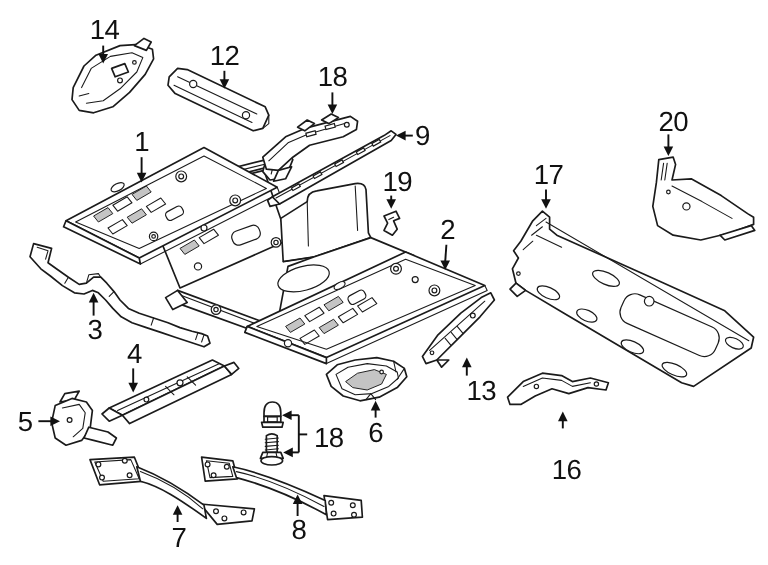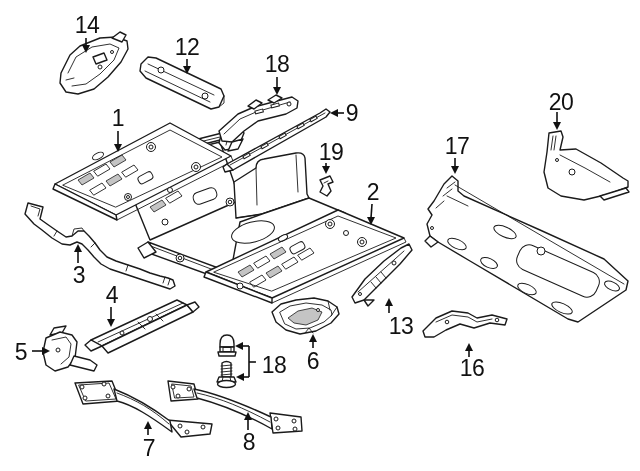--- a/index.html
+++ b/index.html
@@ -355,16 +355,16 @@
   <div class="callout" style="left:313px;top:361px">6</div>
   <div class="callout" style="left:149px;top:448px">7</div>
   <div class="callout" style="left:249px;top:442px">8</div>
   <div class="callout" style="left:352px;top:113px">9</div>
   <div class="callout" style="left:277px;top:64px">18</div>
   <div class="callout" style="left:87px;top:25px">14</div>
   <div class="callout" style="left:187px;top:47px">12</div>
   <div class="callout" style="left:401px;top:326px">13</div>
   <div class="callout" style="left:274px;top:365px">18</div>
   <div class="callout" style="left:331px;top:152px">19</div>
-  <div class="callout" style="left:472px;top:368px">16</div>
+  <div class="callout" style="left:472px;top:392px">16</div>
   <div class="callout" style="left:457px;top:146px">17</div>
   <div class="callout" style="left:561px;top:102px">20</div>
 </div>
 
 </body></html>

